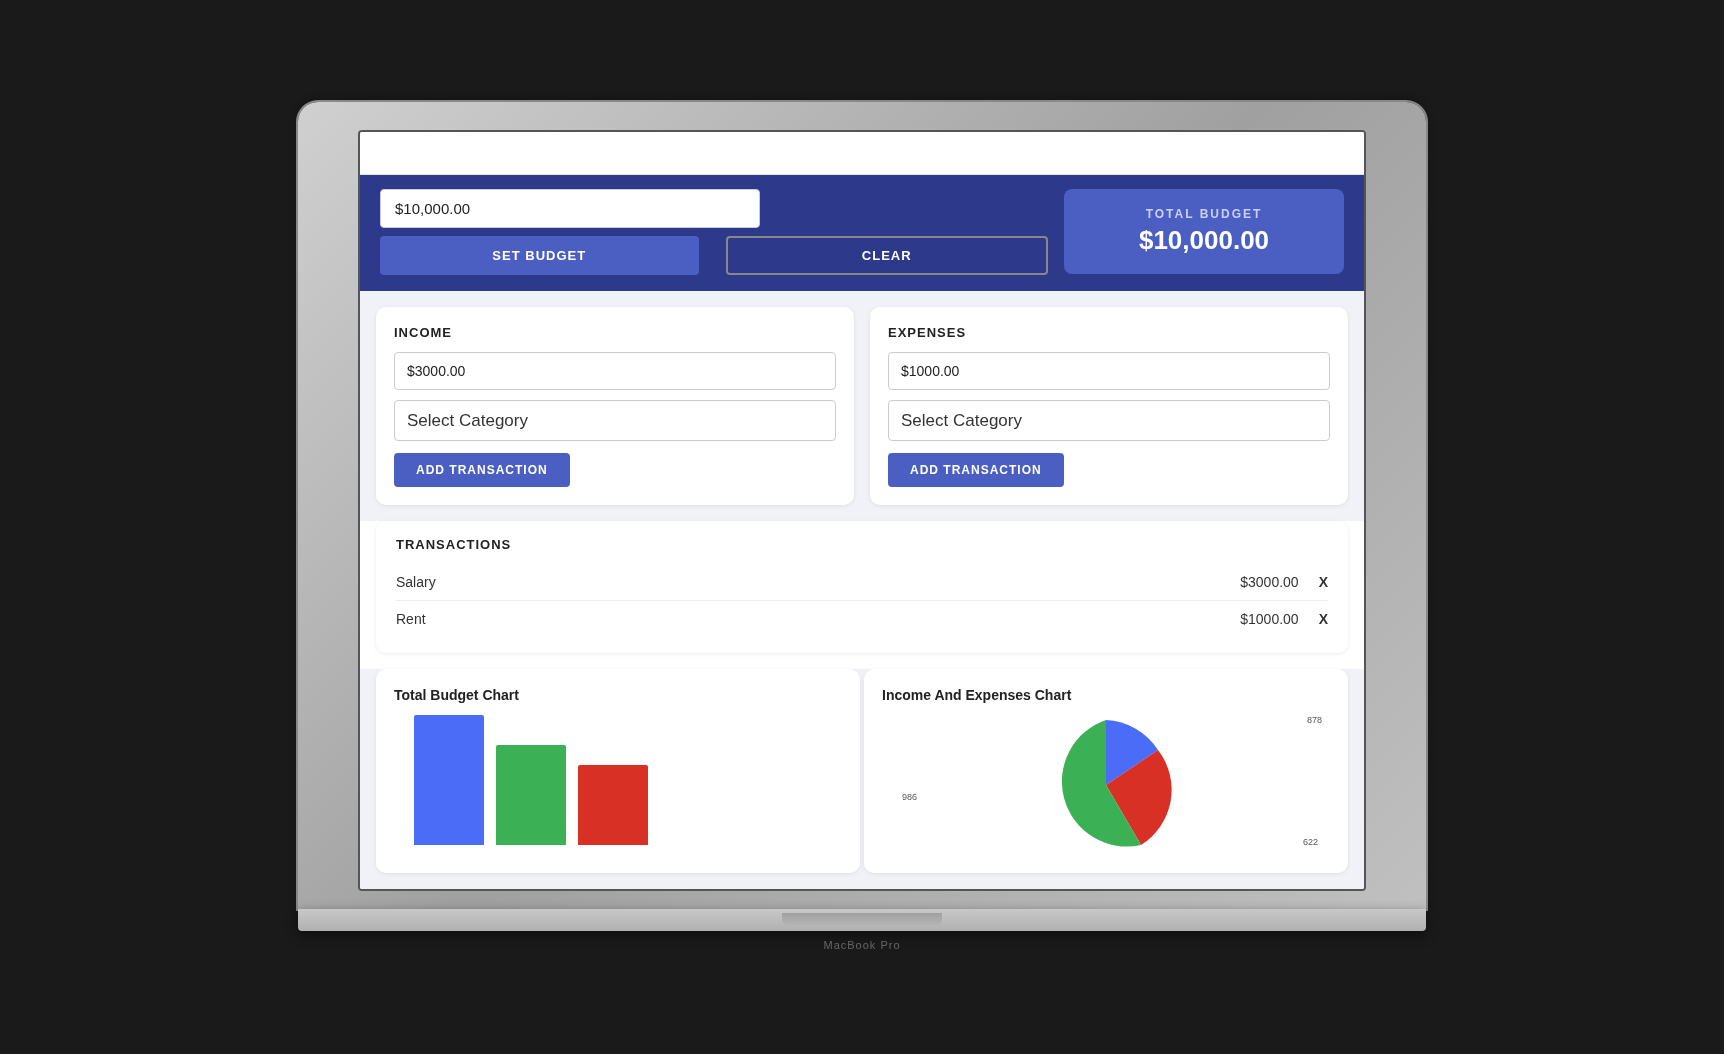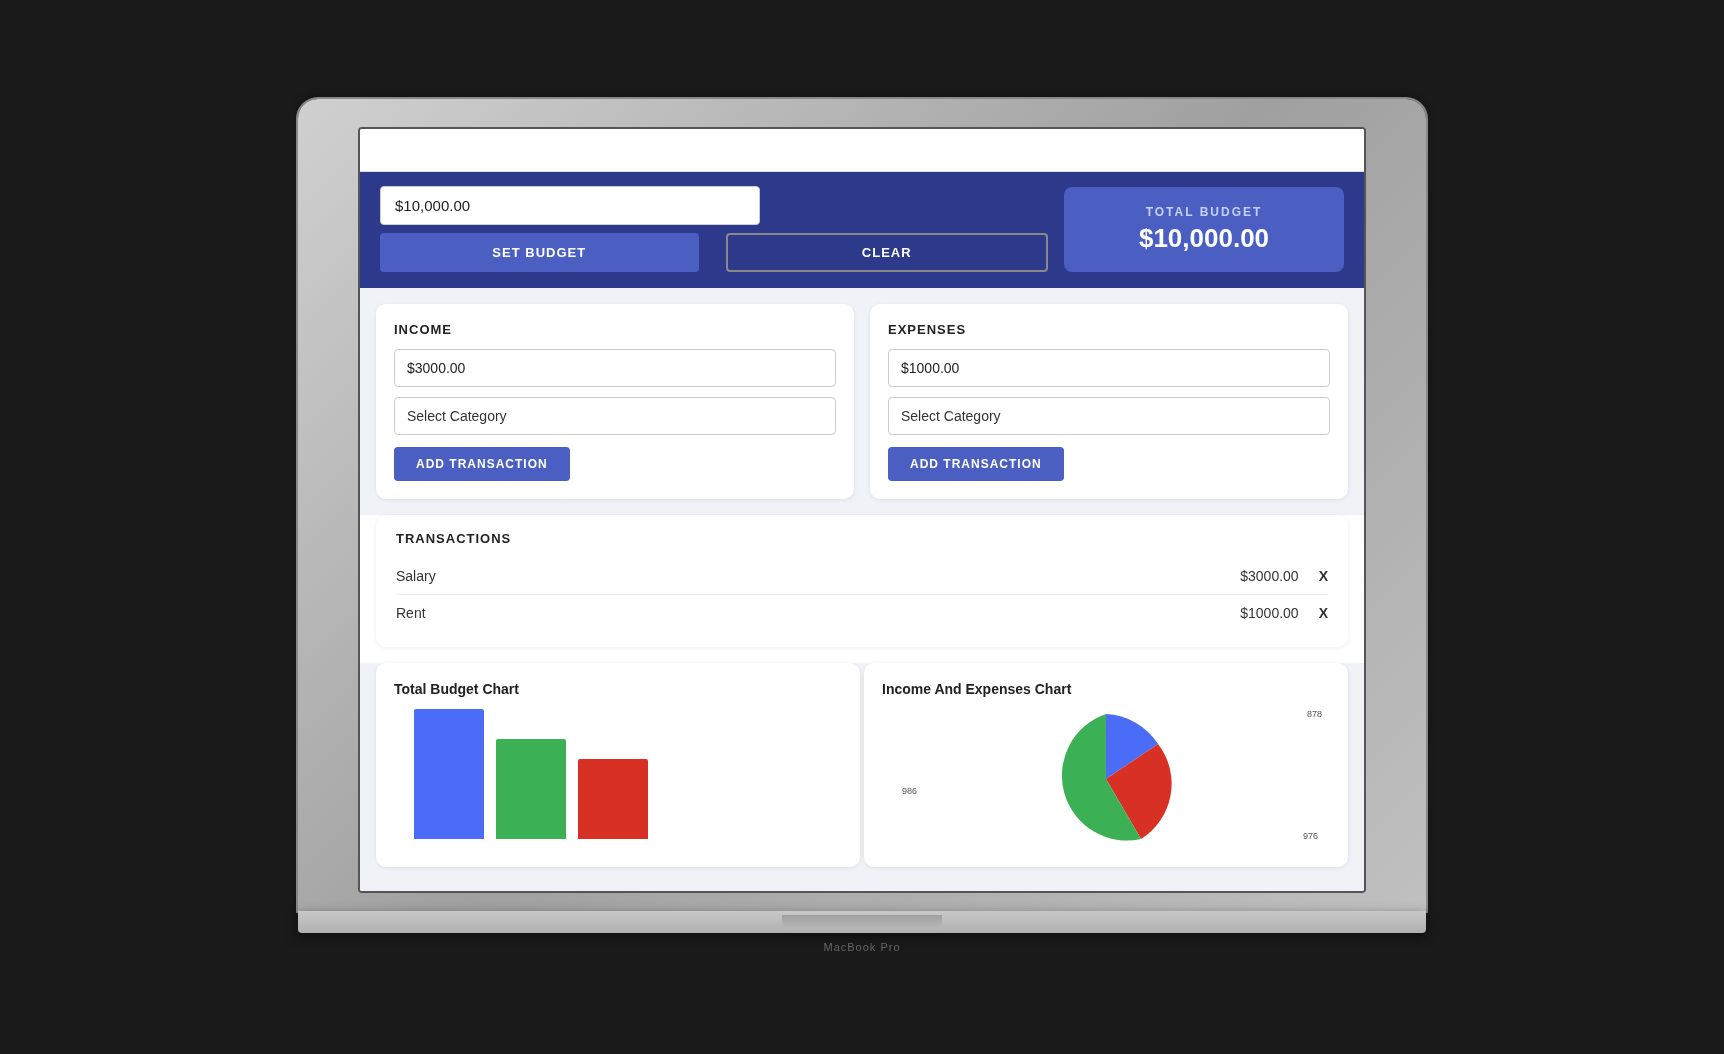--- a/index.html
+++ b/index.html
@@ -173,21 +173,21 @@
       font-size: 14px;
       color: #222;
       margin-bottom: 10px;
     }
 
     .panel-select {
       width: 100%;
       border: 1px solid #ccc;
       border-radius: 4px;
       padding: 10px 12px;
-      font-size: 14px;
+      font-size: 17px;
       color: #333;
       margin-bottom: 12px;
       background: white;
       appearance: none;
       cursor: pointer;
     }
 
     .btn-add-transaction {
       background: #4a5fc1;
       color: white;
@@ -240,21 +240,21 @@
 
     .transaction-delete {
       color: #333;
       font-weight: bold;
       cursor: pointer;
       font-size: 14px;
     }
 
     .charts-section {
       display: flex;
-      padding: 0 16px 24px 16px;
+      padding: 0 16px 16px 16px;
       gap: 4px;
       background: #f0f2f8;
     }
 
     .chart-container {
       flex: 1;
       background: white;
       border-radius: 10px;
       padding: 18px;
       box-shadow: 0 1px 4px rgba(0,0,0,0.08);
@@ -399,21 +399,21 @@
             <svg width="140" height="140" viewBox="0 0 140 140">
 
               <path d="M70,70 L70,5 A65,65 0 0,1 122,35 Z" fill="#4a6cf7"></path>
 
               <path d="M70,70 L122,35 A65,65 0 0,1 105,130 Z" fill="#d93025"></path>
 
               <path d="M70,70 L105,130 A65,65 0 0,1 70,5 Z" fill="#3cb054"></path>
             </svg>
             <span class="pie-label top-right" style="position:absolute;top:0;right:8px;font-size:9px;color:#555;margin-left:40px;">878</span>
             <span class="pie-label mid-left" style="position:absolute;left:20px;top:55%;font-size:9px;color:#555;">986</span>
-            <span class="pie-label bottom-right" style="position:absolute;bottom:8px;right:12px;font-size:9px;color:#555;">976</span>
+            <span class="pie-label bottom-right" style="position:absolute;bottom:8px;right:12px;font-size:9px;color:#555;">622</span>
           </div>
         </div>
       </div>
     </div>
   </div>
 
   <div class="laptop-base">
     <div class="laptop-notch"></div>
   </div>
   <div style="text-align:center; margin-top:4px;">

